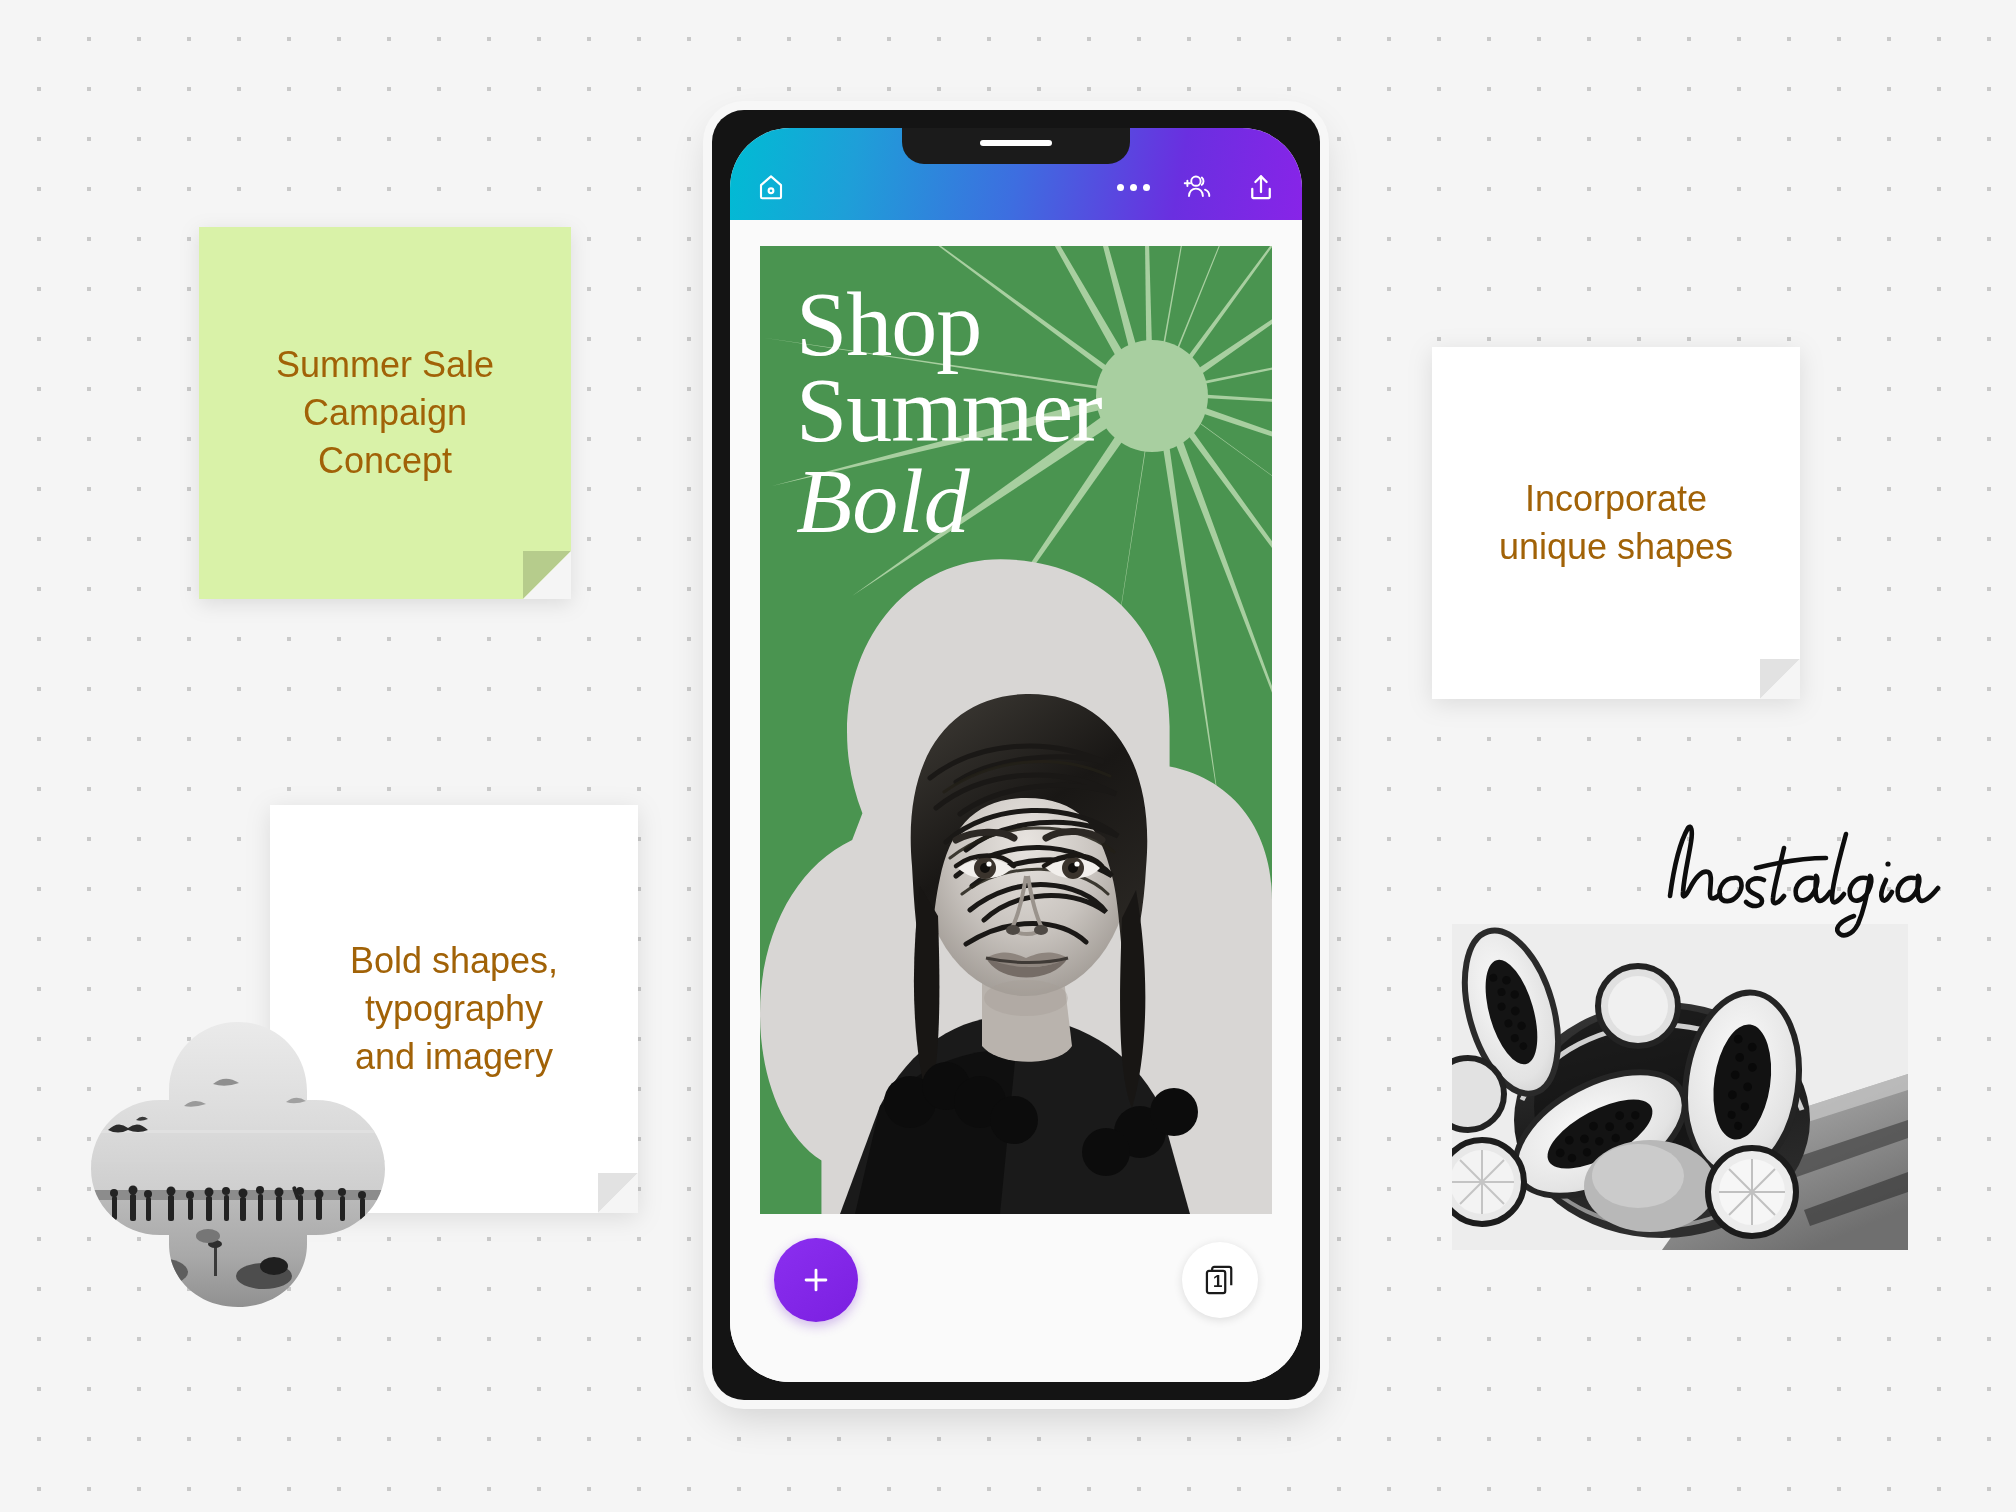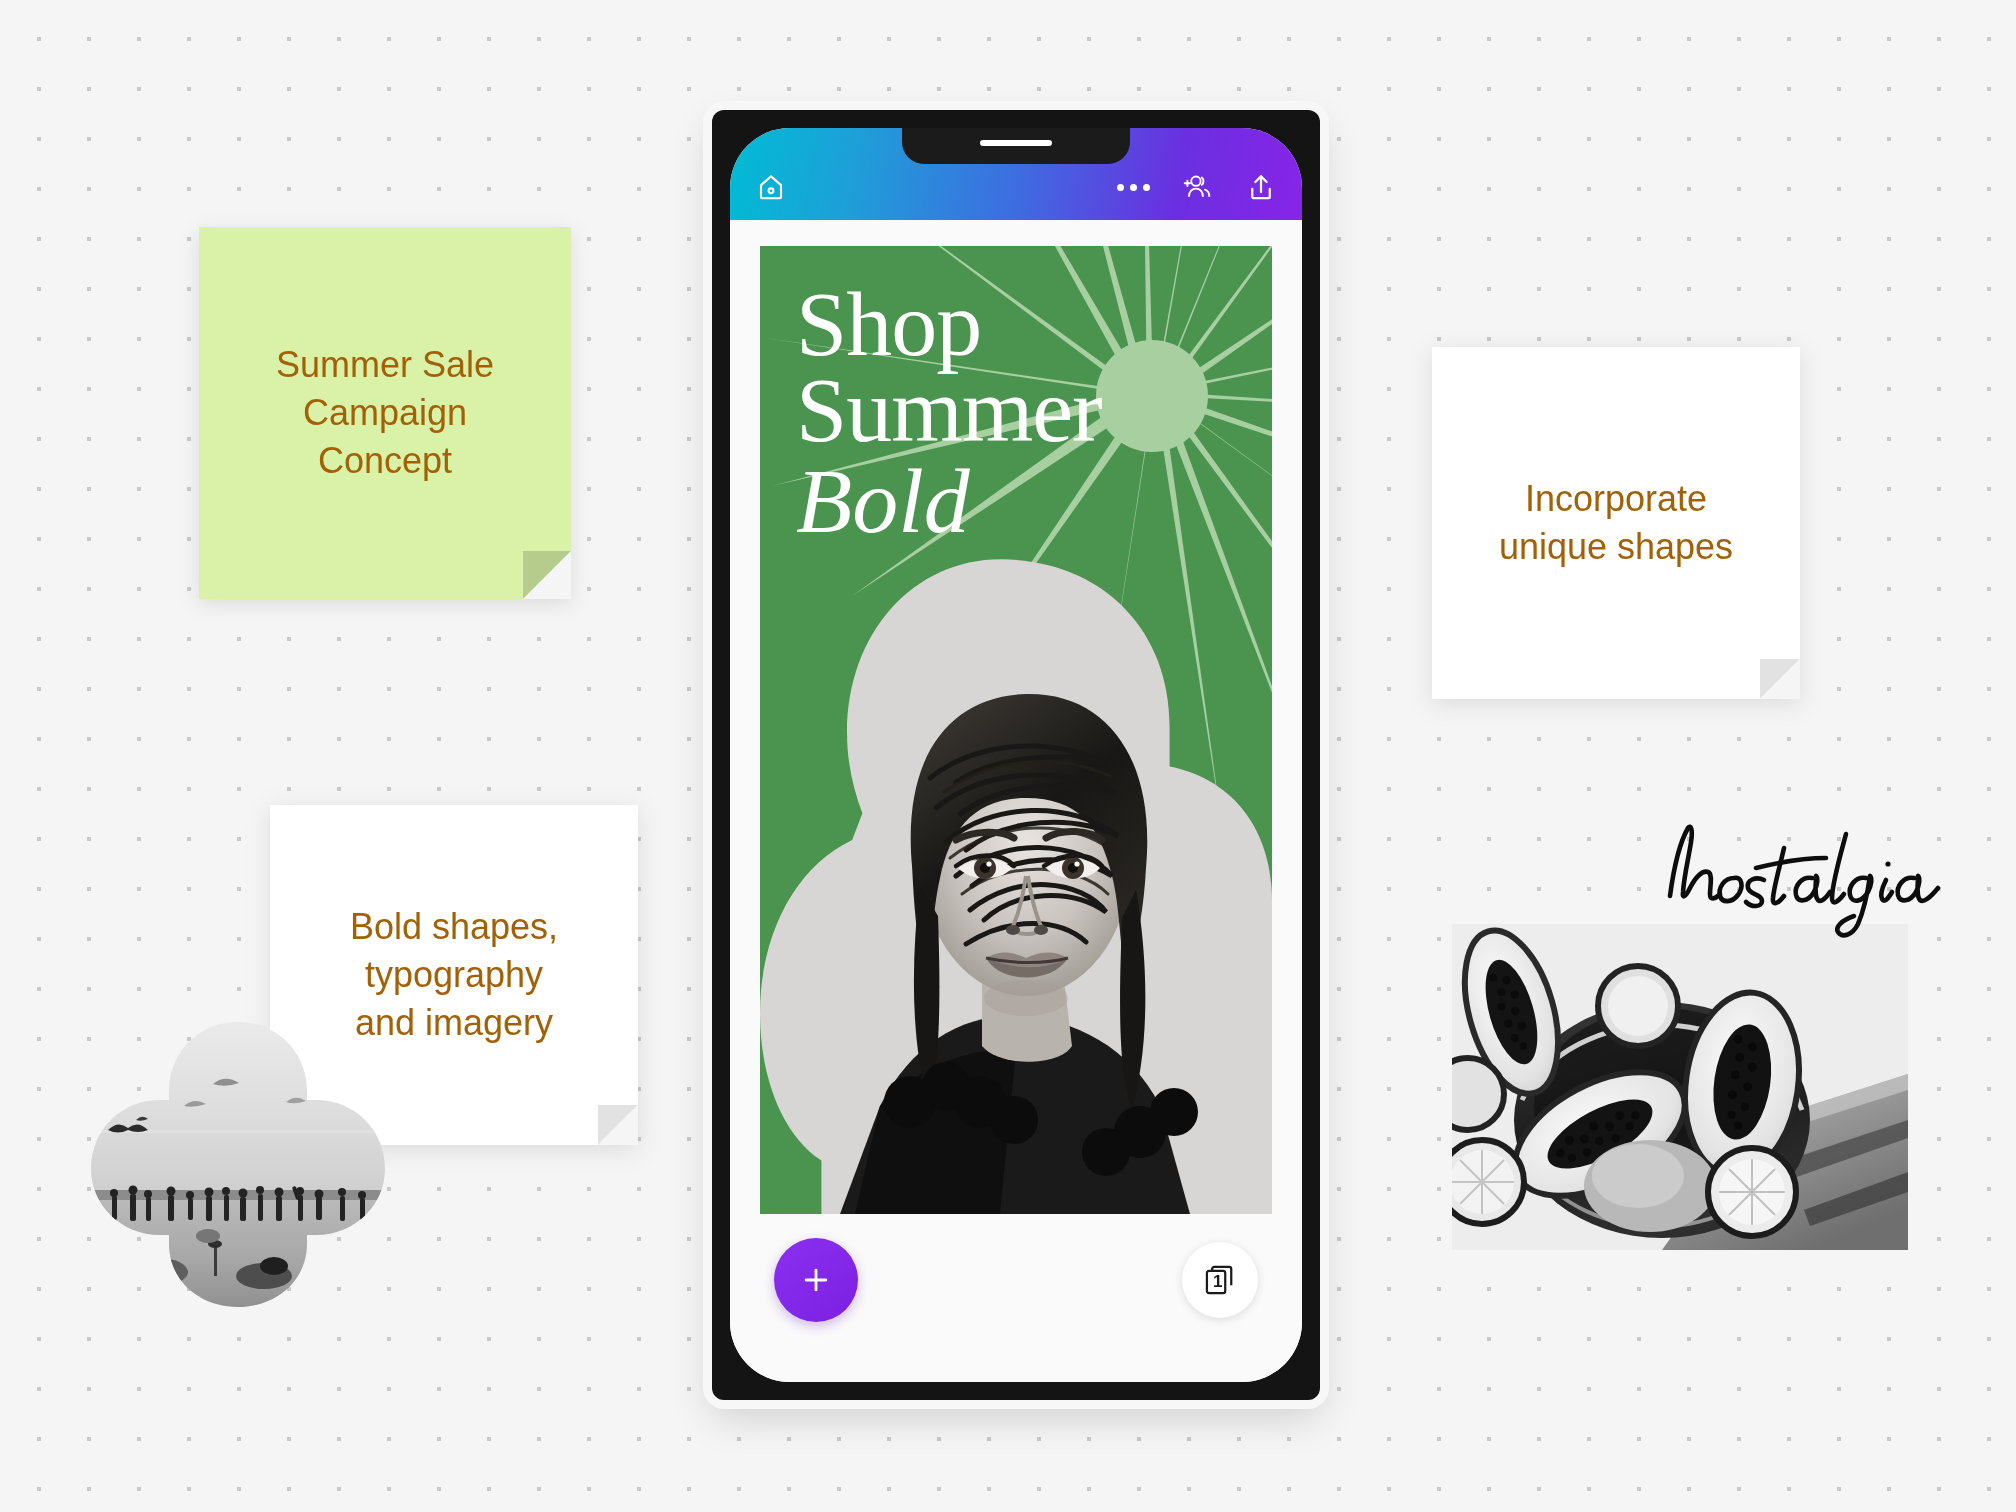--- a/index.html
+++ b/index.html
@@ -82,21 +82,21 @@
     border-left: 40px solid transparent;
   }
   #note-incorporate .fold-shadow {
     border-top: 40px solid #e2e2e2;
     border-right: 40px solid transparent;
   }
 
   
   #note-bold {
     left: 270px; top: 805px;
-    width: 368px; height: 340px;
+    width: 368px; height: 408px;
     font-size: 36px;
     filter: drop-shadow(0 5px 12px rgba(0,0,0,0.10));
   }
   #note-bold .fold-tri {
     border-bottom: 40px solid #f5f5f5;
     border-left: 40px solid transparent;
   }
   #note-bold .fold-shadow {
     border-top: 40px solid #e2e2e2;
     border-right: 40px solid transparent;
@@ -128,21 +128,21 @@
     width: 350px; height: 140px;
     pointer-events: none;
   }
 
   
   #phone {
     position: absolute;
     left: 712px; top: 110px;
     width: 608px; height: 1290px;
     background: #141414;
-    border-radius: 12px;
+    border-radius: 32px;
     box-shadow: 0 0 0 9px #f7f7f7, 0 16px 42px rgba(0,0,0,0.16);
   }
   #phone-screen {
     position: absolute;
     left: 18px; top: 18px;
     width: 572px; height: 1254px;
     background: #fafafa;
     border-radius: 60px;
     overflow: hidden;
   }

